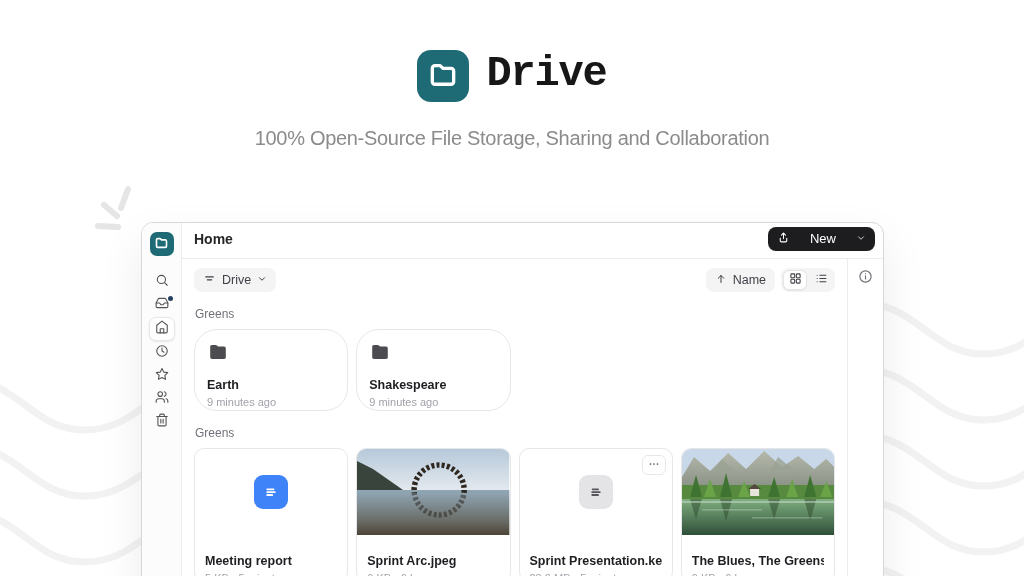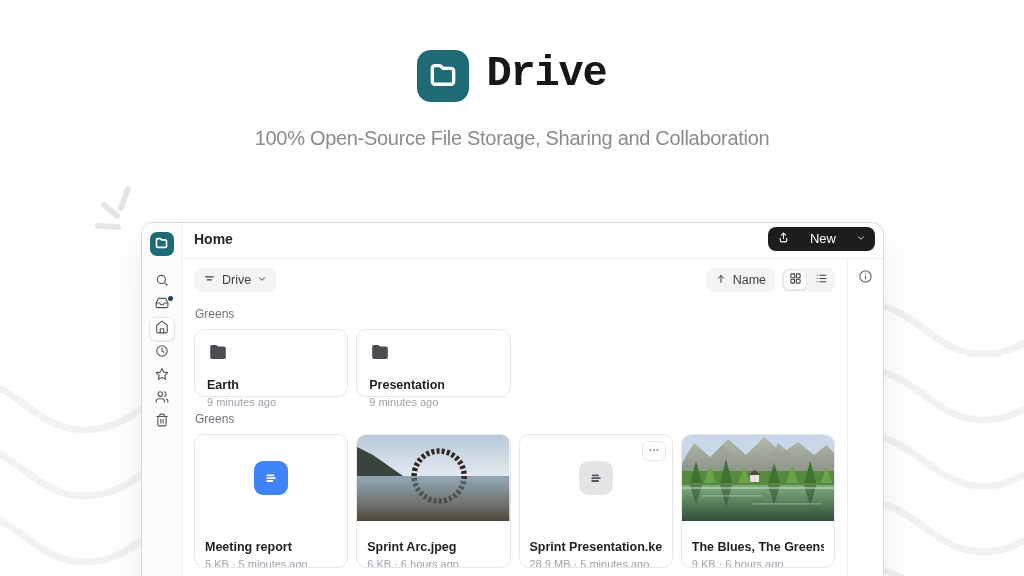--- a/index.html
+++ b/index.html
@@ -87,21 +87,21 @@
     width:24px; height:20px; border:none; background:transparent; border-radius:6px; cursor:pointer;
     display:flex; align-items:center; justify-content:center; color:#3f3f46;
   }
   .seg-btn.active { background:#fff; border:1px solid #e4e4e7; box-shadow:0 1px 1px rgba(0,0,0,.05); }
 
   
   .section-label { font-size:12px; color:#71717a; margin:15px 0 8px 1px; }
   .grid { display:grid; grid-template-columns:repeat(4,1fr); gap:8px; }
 
   .card { background:#fff; border:1px solid #e7e7e9; border-radius:10px; cursor:pointer; }
-  .folder-card { height:68px; padding:11px 12px; }
+  .folder-card { height:82px; padding:11px 12px;border-radius:23px; }
   .folder-card svg { width:22px; height:22px; }
   .card-name { font-size:12.5px; font-weight:600; color:#1f1f23; margin-top:11px; white-space:nowrap; overflow:hidden; }
   .card-meta { font-size:11px; color:#a1a1aa; margin-top:4px; white-space:nowrap; }
 
   .file-card { overflow:hidden; position:relative; height:134px; }
   .thumb { height:86px; position:relative; display:flex; align-items:center; justify-content:center; }
   .thumb svg.photo { position:absolute; inset:0; width:100%; height:100%; }
   .mini-doc { width:34px; height:34px; border-radius:9px; display:flex; align-items:center; justify-content:center; }
   .mini-doc.blue { background:#3f83f8; }
   .mini-doc.gray { background:#e4e4e7; }
@@ -316,21 +316,21 @@
             </span>
             <div class="card-name">Earth</div>
             <div class="card-meta">9 minutes ago</div>
           </div>
           <div class="card folder-card">
             <span>
               <svg width="22" height="22" viewBox="0 0 24 24" fill="#4b4b50">
                 <path d="M3.5 6.3c0-1.05.85-1.9 1.9-1.9h4.1c.5 0 .98.2 1.34.55l1.2 1.15h6.56c1.05 0 1.9.85 1.9 1.9v9.7c0 1.05-.85 1.9-1.9 1.9H5.4a1.9 1.9 0 0 1-1.9-1.9V6.3z"></path>
               </svg>
             </span>
-            <div class="card-name">Presentation</div>
+            <div class="card-name">Shakespeare</div>
             <div class="card-meta">9 minutes ago</div>
           </div>
         </div>
 
         <div class="section-label">Greens</div>
         <div class="grid">
 
           <div class="card file-card">
             <div class="thumb">
               <div class="mini-doc blue">

